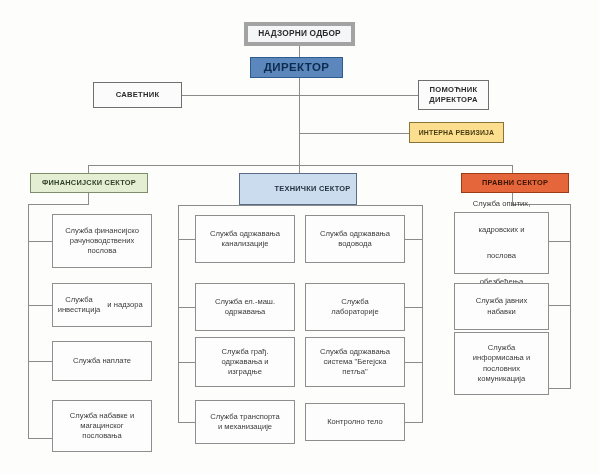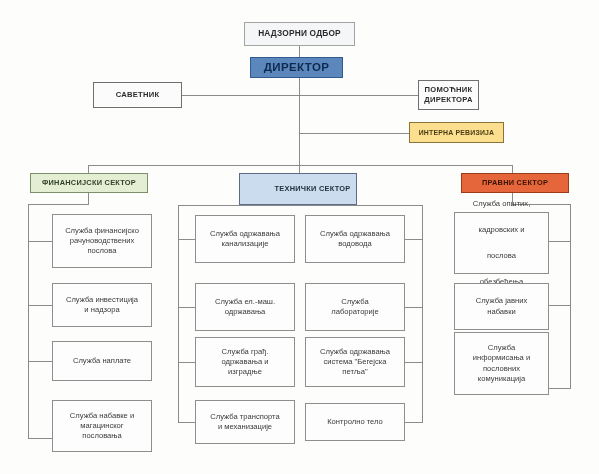--- a/index.html
+++ b/index.html
@@ -32,21 +32,21 @@
     z-index: 3;
   }
   .node span { display: block; width: 100%; }
 
   
   .n-board {
     font-size: 8.3px;
     letter-spacing: .2px;
     font-weight: bold;
     background: #f4f6f8;
-    border: 1px solid #a3a3a3;
+    border: 4px solid #a3a3a3;
   }
   .n-director {
     font-size: 11.5px;
     font-weight: bold;
     letter-spacing: .4px;
     color: #0d2b4e;
     background: #5b87bd;
     border: 1px solid #2f5c8f;
   }
   .n-plain {
@@ -147,21 +147,21 @@
   </div>
 
   <div class="node n-director" style="left:250px; top:57px; width:93px; height:21px;">
     <span>ДИРЕКТОР</span>
   </div>
 
   <div class="node n-plain" style="left:93px; top:82px; width:89px; height:26px;">
     <span>САВЕТНИК</span>
   </div>
 
-  <div class="node n-plain" style="left:418px; top:80px; width:61px; height:30px; flex-direction:column; justify-content:center;">
+  <div class="node n-plain" style="left:418px; top:80px; width:71px; height:30px; flex-direction:column; justify-content:center;">
     <span>ПОМОЋНИК</span>
     <span>ДИРЕКТОРА</span>
   </div>
 
   <div class="node n-audit" style="left:409px; top:122px; width:95px; height:21px;">
     <span>ИНТЕРНА РЕВИЗИЈА</span>
   </div>
 
   <div class="node sector sector-fin" style="left:30px; top:173px; width:118px; height:20px;">
     <span>ФИНАНСИЈСКИ СЕКТОР</span>
@@ -174,21 +174,21 @@
   <div class="node sector sector-pra" style="left:461px; top:173px; width:108px; height:20px;">
     <span>ПРАВНИ СЕКТОР</span>
   </div>
 
   <div class="node leaf" style="left:52px; top:214px; width:100px; height:54px; flex-direction:column;">
     <span>Служба финансијско</span>
     <span>рачуноводствених</span>
     <span>послова</span>
   </div>
 
-  <div class="node leaf" style="left:52px; top:283px; width:100px; height:44px; flex-direction:column;">
+  <div class="node leaf" style="left:52px; top:283px; width:100px; height:44px; ">
     <span>Служба инвестиција</span>
     <span>и надзора</span>
   </div>
 
   <div class="node leaf" style="left:52px; top:341px; width:100px; height:40px;">
     <span>Служба наплате</span>
   </div>
 
   <div class="node leaf" style="left:52px; top:400px; width:100px; height:52px; flex-direction:column;">
     <span>Служба набавке и</span>

